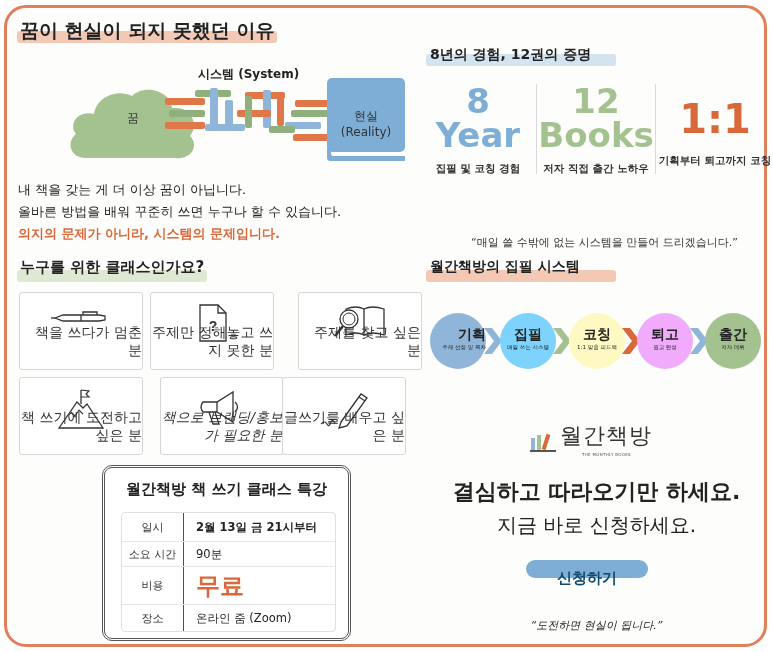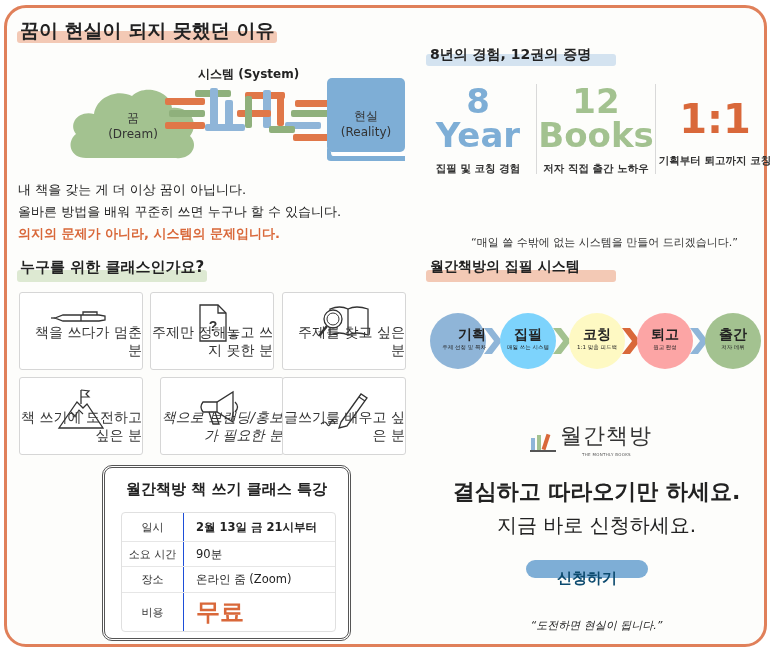--- a/index.html
+++ b/index.html
@@ -78,21 +78,20 @@
 <div class="hl-bar" style="left:17px;top:31px;width:260px;height:12px;background:#f3c9b5;"></div>
 <div class="hl-title" style="left:20px;top:18px;font-size:19px;">꿈이 현실이 되지 못했던 이유</div>
 
 <div class="sys-label">시스템 (System)</div>
 
 <svg class="cloud" viewBox="0 0 134 76">
   <path d="M20 74 C4 74 0 58 10 50 C2 40 12 26 28 30 C30 14 50 4 66 12 C78 0 104 6 106 24 C124 22 134 40 124 52 C134 62 124 76 110 74 Z" fill="#a3c290"></path>
 </svg>
 <div class="cloud-text">
   <div>꿈</div>
-  <div>(Dream)</div>
 </div>
 
 <svg class="bricks" viewBox="0 0 170 60">
   <rect x="30" y="4" width="36" height="7" rx="2" fill="#8fb07c"></rect>
   <rect x="80" y="6" width="40" height="7" rx="2" fill="#e07748"></rect>
   <rect x="0" y="12" width="40" height="7" rx="2" fill="#e07748"></rect>
   <rect x="45" y="2" width="8" height="38" rx="2" fill="#8fb5d8"></rect>
   <rect x="60" y="14" width="8" height="28" rx="2" fill="#8fb5d8"></rect>
   <rect x="98" y="4" width="8" height="38" rx="2" fill="#8fb5d8"></rect>
   <rect x="112" y="6" width="7" height="34" rx="2" fill="#e07748"></rect>
@@ -156,21 +155,21 @@
   <div class="cap">책을 쓰다가 멈춘 분</div>
 </div>
 <div class="card" style="left:150px;top:292px;">
   <svg width="36" height="40" viewBox="0 0 36 40">
     <path d="M6 2 L24 2 L32 10 L32 38 L6 38 Z" fill="none" stroke="#333" stroke-width="1.3"></path>
     <path d="M24 2 L24 10 L32 10" fill="none" stroke="#333" stroke-width="1.3"></path>
     <text x="19" y="28" font-size="14" font-weight="bold" text-anchor="middle" fill="#333" font-family="Liberation Sans, sans-serif">?</text>
   </svg>
   <div class="cap">주제만 정해놓고 쓰지 못한 분</div>
 </div>
-<div class="card" style="left:282px;top:292px;text-decoration:underline;">
+<div class="card" style="left:298px;top:292px;text-decoration:underline;">
   <svg width="56" height="40" viewBox="0 0 56 40">
     <path d="M14 6 Q24 2 32 6 Q40 2 52 6 L52 32 Q40 28 32 32 Q24 28 14 32 Z" fill="none" stroke="#333" stroke-width="1.3"></path>
     <line x1="32" y1="6" x2="32" y2="32" stroke="#333" stroke-width="1.3"></line>
     <circle cx="17" cy="16" r="9" fill="#fff" stroke="#333" stroke-width="1.3"></circle>
     <circle cx="17" cy="16" r="6" fill="none" stroke="#333" stroke-width="1"></circle>
     <line x1="11" y1="23" x2="3" y2="33" stroke="#333" stroke-width="2.5"></line>
   </svg>
   <div class="cap">주제를 찾고 싶은 분</div>
 </div>
 <div class="card" style="left:19px;top:377px;">
@@ -217,21 +216,21 @@
 <svg class="arrow" style="left:553px;" viewBox="0 0 18 26">
     <path d="M0 0 L8 0 L18 13 L8 26 L0 26 L10 13 Z" fill="#a3c290"></path>
   </svg>
 <div class="node" style="left:569px;background:#fef9c3;">
   <div class="n1">코칭</div>
   <div class="n2">1:1 맞춤 피드백</div>
 </div>
 <svg class="arrow" style="left:622px;" viewBox="0 0 18 26">
     <path d="M0 0 L8 0 L18 13 L8 26 L0 26 L10 13 Z" fill="#d9683a"></path>
   </svg>
-<div class="node" style="left:637px;background:#fca5a5;">
+<div class="node" style="left:637px;background:#f0abfc;">
   <div class="n1">퇴고</div>
   <div class="n2">원고 완성</div>
 </div>
 <svg class="arrow" style="left:690px;" viewBox="0 0 18 26">
     <path d="M0 0 L8 0 L18 13 L8 26 L0 26 L10 13 Z" fill="#8fb5d8"></path>
   </svg>
 <div class="node" style="left:705px;background:#a3c290;">
   <div class="n1">출간</div>
   <div class="n2">저자 데뷔</div>
 </div>
@@ -240,27 +239,27 @@
   <div class="event-title">월간책방 책 쓰기 클래스 특강</div>
   <div class="event-table">
     <div class="row" style="height:29px;">
       <div class="k">일시</div>
       <div class="v" style="font-weight:bold;">2월 13일 금 21시부터</div>
     </div>
     <div class="row" style="height:25px;">
       <div class="k">소요 시간</div>
       <div class="v">90분</div>
     </div>
+    <div class="row" style="height:38px;">
+      <div class="k">비용</div>
+      <div class="v free">무료</div>
+    </div>
     <div class="row" style="height:26px;">
       <div class="k">장소</div>
       <div class="v">온라인 줌 (Zoom)</div>
-    </div>
-    <div class="row" style="height:38px;">
-      <div class="k">비용</div>
-      <div class="v free">무료</div>
     </div>
   </div>
 </div>
 
 <svg style="position:absolute;left:530px;top:430px;" width="26" height="22" viewBox="0 0 26 22">
   <rect x="1" y="8" width="4" height="12" fill="#8fb5d8"></rect>
   <rect x="7" y="5" width="4" height="15" fill="#a3c290"></rect>
   <rect x="14" y="4" width="4" height="16" fill="#d9683a" transform="rotate(18 16 12)"></rect>
   <rect x="0" y="20" width="26" height="2" fill="#555"></rect>
 </svg>

